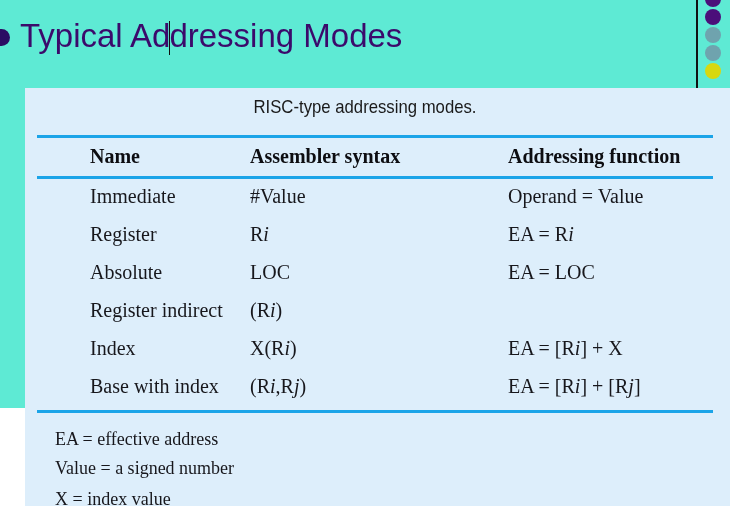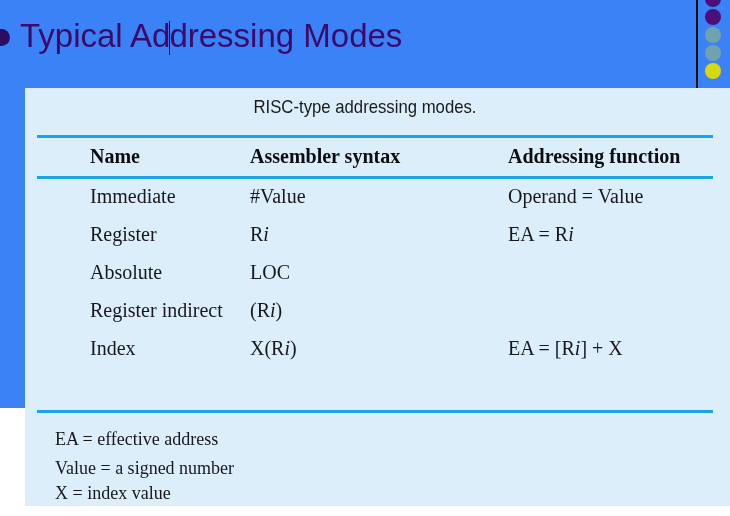--- a/index.html
+++ b/index.html
@@ -13,21 +13,21 @@
     overflow: hidden;
     font-family: "Liberation Serif", serif;
     position: relative;
   }
 
   
   #slide {
     position: absolute;
     left: 0; top: 0;
     width: 730px; height: 408px;
-    background: #3b82f6;
+    background: #5eead4;
   }
 
   
   #deco-rule {
     position: absolute;
     left: 696px;
     top: -4px;
     width: 0;
     height: 92px;
     border-left: 2px solid #111111;
@@ -164,21 +164,21 @@
     position: absolute;
     left: 30px;
     font-size: 18px;
     color: #17171c;
     white-space: nowrap;
     line-height: 1;
     text-align: right;
   }
   .fn0 { top: 4px; }
   .fn1 { top: 33px; }
-  .fn2 { top: 58px; }
+  .fn2 { top: 64px; }
 </style>
 </head>
 <body>
 
 <div id="slide">
 
   <div id="deco-rule" style="border-left-color: rgb(17, 17, 17);"></div>
   <div id="deco-dots">
       <div class="deco-dot" style="background: rgb(75, 15, 122);"></div>
       <div class="deco-dot" style="background: rgb(75, 15, 122);"></div>
@@ -215,29 +215,35 @@
           <div class="cell c3">Operand = Value</div>
         </div>
         <div class="trow">
           <div class="cell c1">Register</div>
           <div class="cell c2">R<i>i</i></div>
           <div class="cell c3">EA = R<i>i</i></div>
         </div>
         <div class="trow">
           <div class="cell c1">Absolute</div>
           <div class="cell c2">LOC</div>
+          <div class="cell c3">EA = LOC</div>
         </div>
         <div class="trow">
           <div class="cell c1">Register indirect</div>
           <div class="cell c2">(R<i>i</i>)</div>
         </div>
         <div class="trow">
           <div class="cell c1">Index</div>
           <div class="cell c2">X(R<i>i</i>)</div>
           <div class="cell c3">EA = [R<i>i</i>] + X</div>
+        </div>
+        <div class="trow">
+          <div class="cell c1">Base with index</div>
+          <div class="cell c2">(R<i>i</i>,R<i>j</i>)</div>
+          <div class="cell c3">EA = [R<i>i</i>] + [R<i>j</i>]</div>
         </div>
       </div>
 
     <div class="rule" id="rule-bottom"></div>
 
     <div id="footnotes">
         <div class="footnote fn0">EA = effective address</div>
         <div class="footnote fn1">Value = a signed number</div>
         <div class="footnote fn2">X = index value</div>
       </div>

